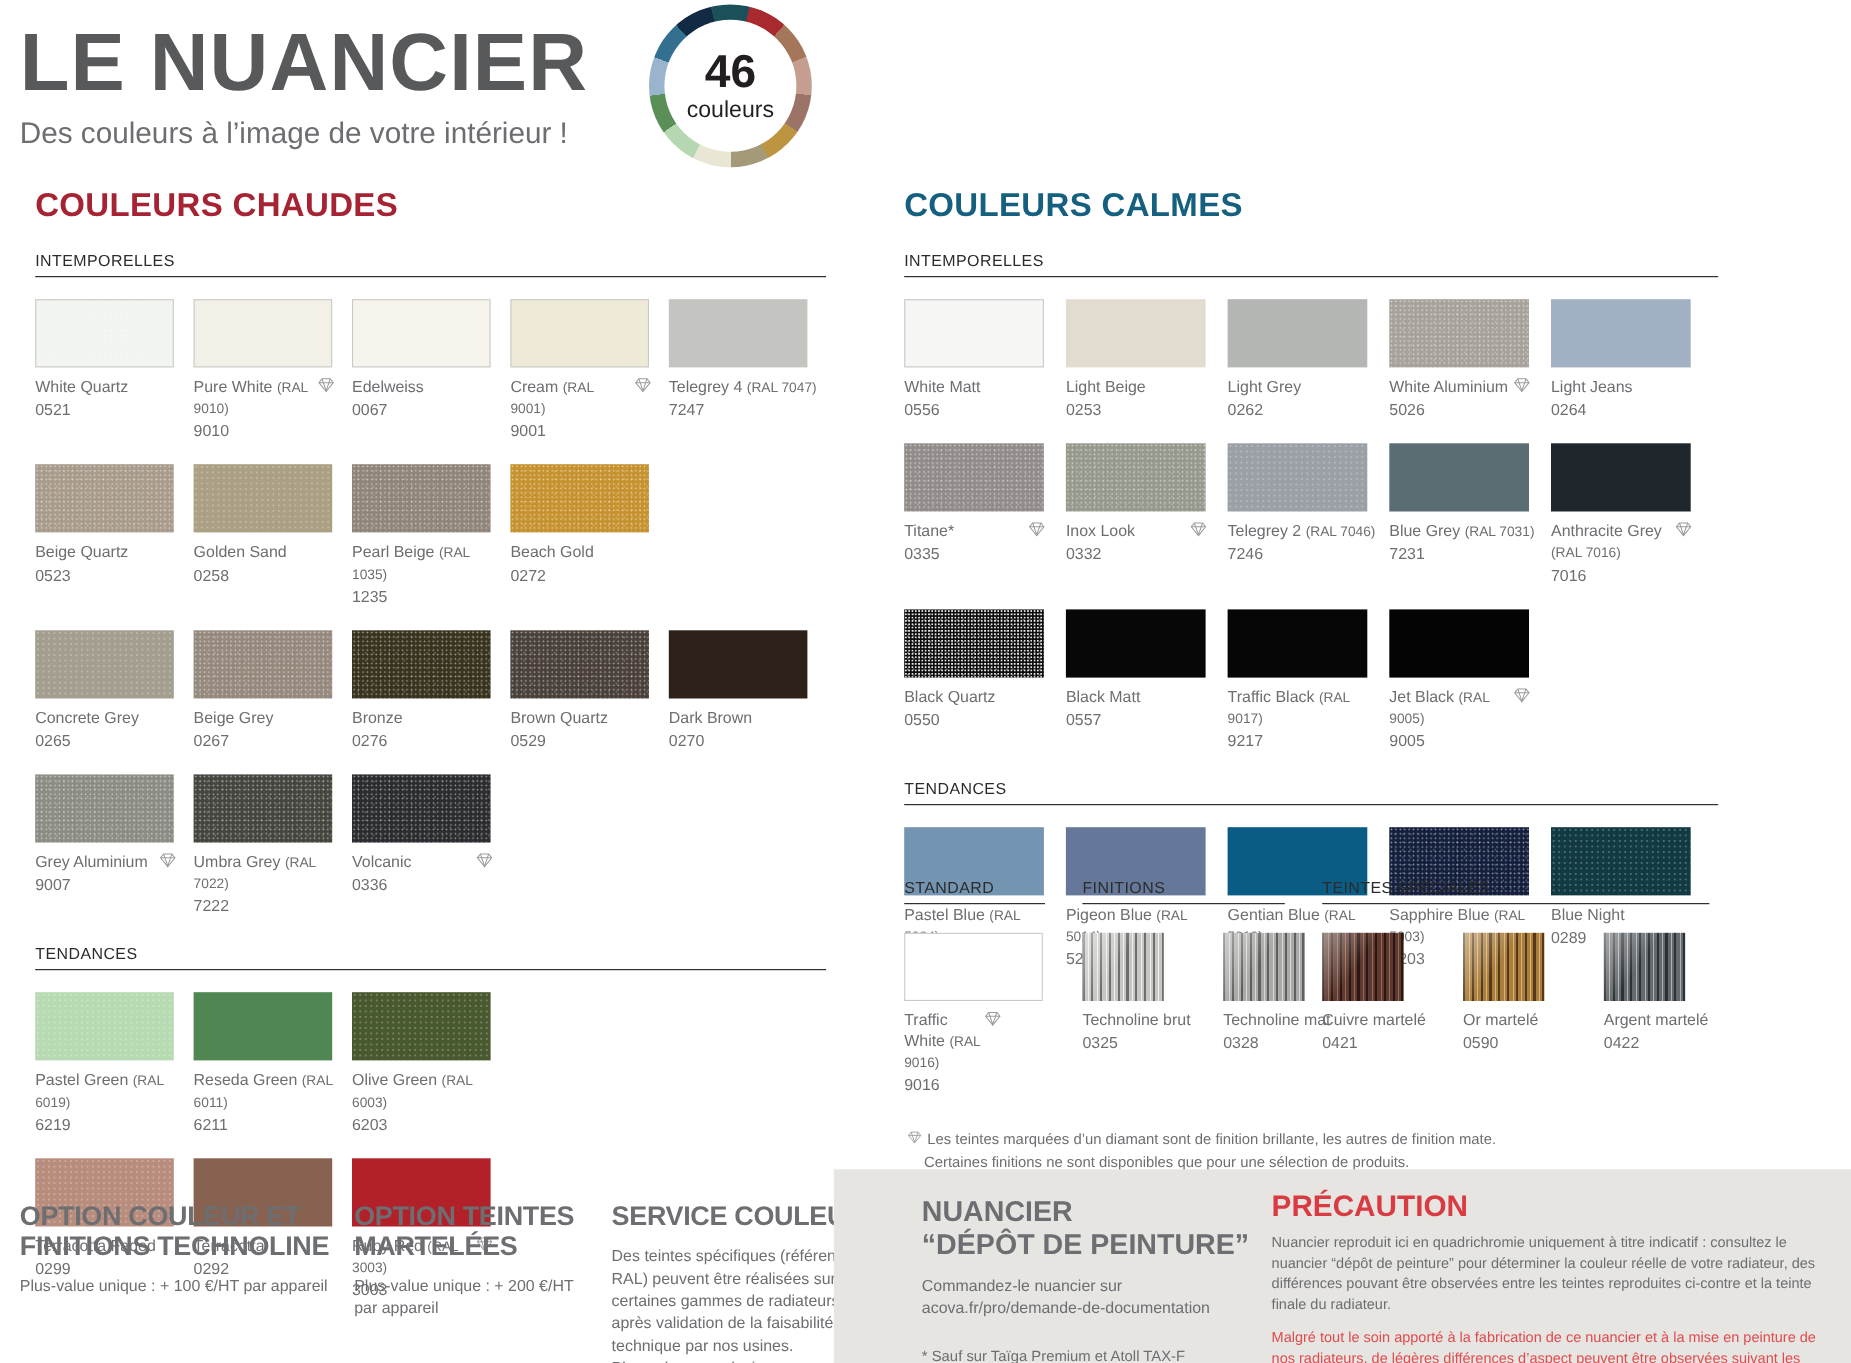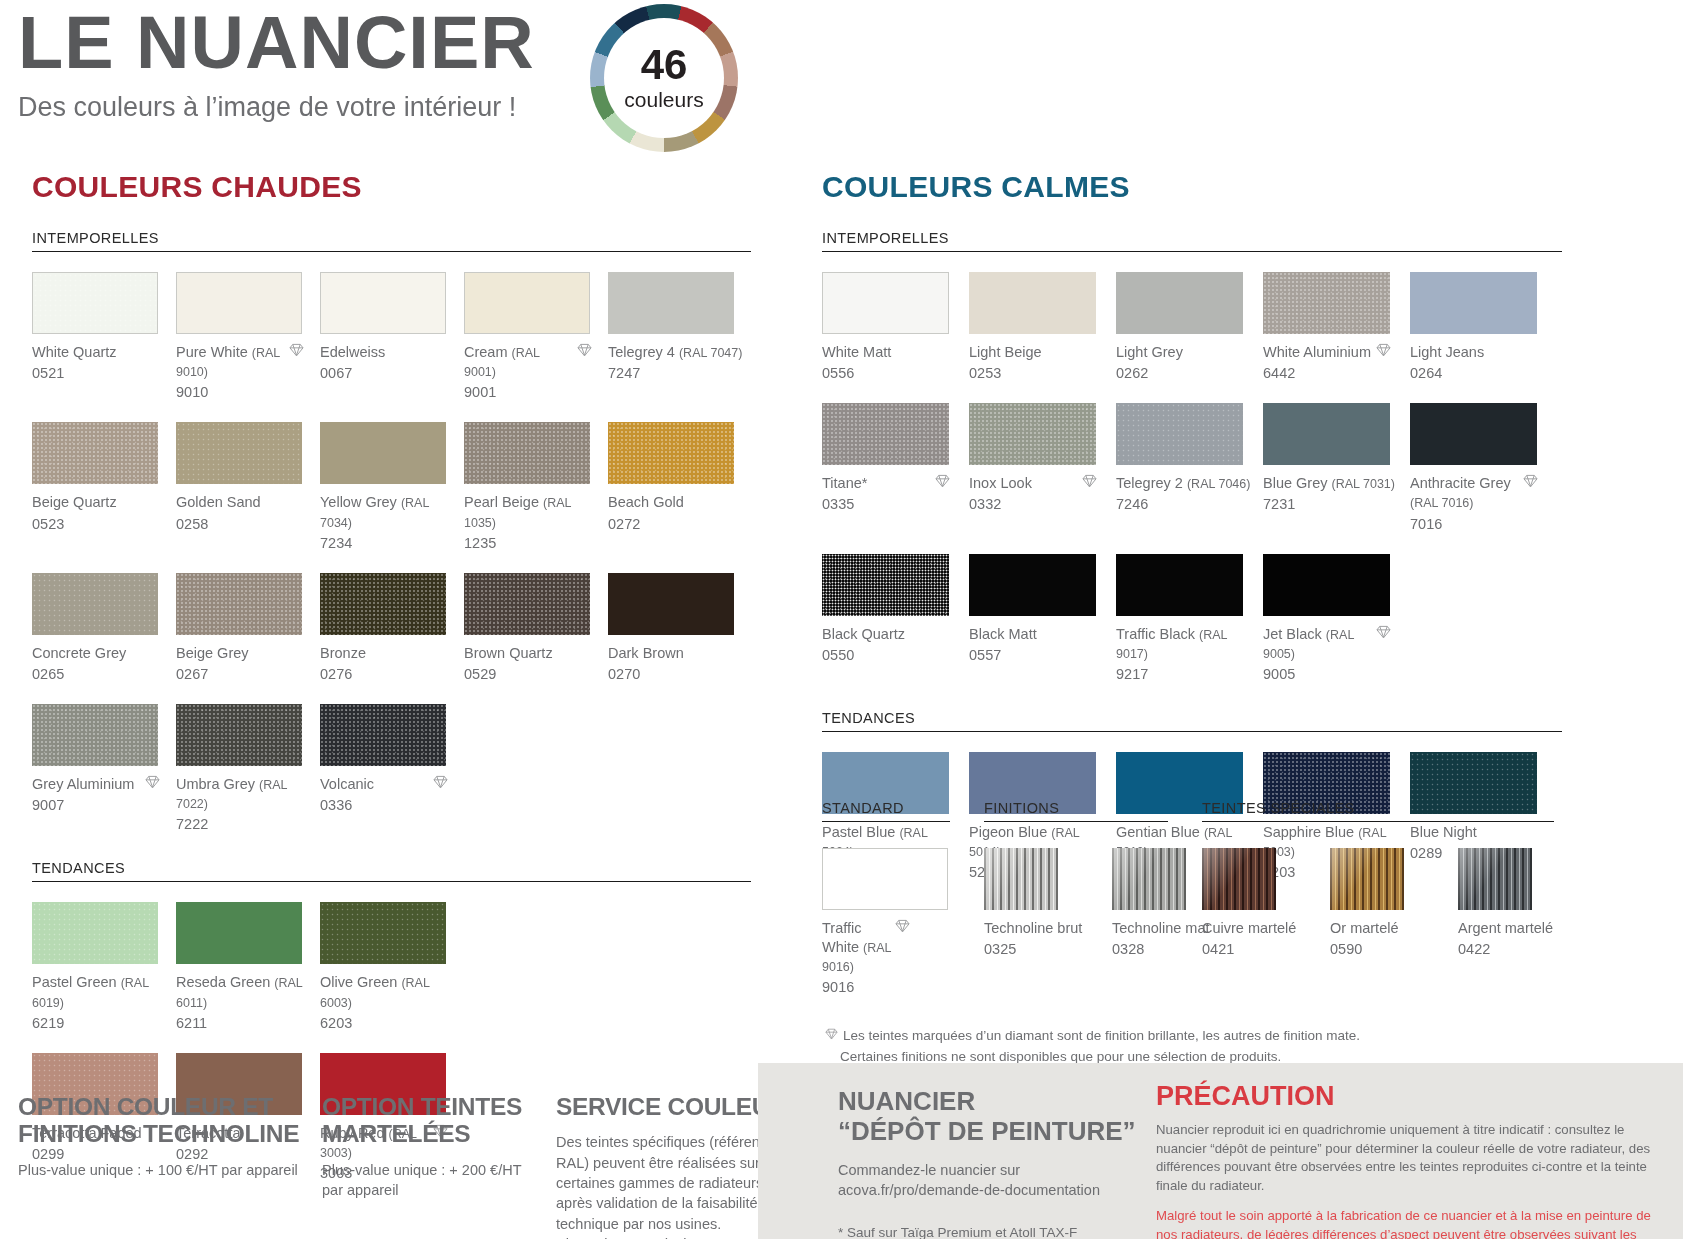--- a/index.html
+++ b/index.html
@@ -1,20 +1,20 @@
 <!DOCTYPE html>
 <html><head>
 <meta charset="utf-8">
 <style>
   html,body{margin:0;padding:0;background:#ffffff;}
   .page{position:relative;width:1683px;height:1239px;overflow:hidden;background:#fff;
         font-family:"Liberation Sans",sans-serif;color:#6d6e71;}
 
   
-  .brand{position:absolute;left:18px;top:6px;}
+  .brand{position:absolute;left:18px;top:20px;}
   .brand h1{margin:0;font-size:74px;font-weight:bold;color:#58595b;letter-spacing:1px;line-height:1;}
   .brand .sub{margin-top:12px;font-size:27px;color:#6d6e71;}
 
   .badge{position:absolute;left:590px;top:4px;width:148px;height:148px;}
   .ring{width:100%;height:100%;border-radius:50%;position:relative;}
   .ring-in{position:absolute;inset:14px;background:#fff;border-radius:50%;
            display:flex;flex-direction:column;justify-content:center;text-align:center;}
   .bnum{font-size:42px;font-weight:bold;color:#231f20;line-height:1;}
   .blab{font-size:21px;color:#231f20;margin-top:2px;}
 
@@ -187,29 +187,20 @@
           <div class="cell">
             <div class="sw sp-soft" style="background-color: rgb(171, 160, 131);"></div>
             <div class="lbl">
               <div class="l1">
                 <span class="txt">Golden Sand</span>
               </div>
               <span class="code">0258</span>
             </div>
           </div>
           <div class="cell">
-            <div class="sw" style="background-color: rgb(166, 157, 129);"></div>
-            <div class="lbl">
-              <div class="l1">
-                <span class="txt">Yellow Grey <span class="ral">(RAL 7034)</span></span>
-              </div>
-              <span class="code">7234</span>
-            </div>
-          </div>
-          <div class="cell">
             <div class="sw sp-med" style="background-color: rgb(143, 133, 122);"></div>
             <div class="lbl">
               <div class="l1">
                 <span class="txt">Pearl Beige <span class="ral">(RAL 1035)</span></span>
               </div>
               <span class="code">1235</span>
             </div>
           </div>
           <div class="cell">
             <div class="sw sp-med" style="background-color: rgb(198, 146, 47);"></div>
@@ -422,21 +413,21 @@
                 <span class="txt">White Aluminium</span>
                 <span class="dia">
                   <svg viewBox="0 0 16 15" fill="none" stroke="#9a9b9d" stroke-width="1">
                     <path d="M4 1.5 H12 L15 5.2 L8 13.8 L1 5.2 Z"></path>
                     <path d="M1 5.2 H15"></path>
                     <path d="M5.3 5.2 L8 13.2 L10.7 5.2"></path>
                     <path d="M4 1.5 L5.3 5.2 M12 1.5 L10.7 5.2"></path>
                   </svg>
                 </span>
               </div>
-              <span class="code">6442</span>
+              <span class="code">5026</span>
             </div>
           </div>
           <div class="cell">
             <div class="sw" style="background-color: rgb(162, 176, 196);"></div>
             <div class="lbl">
               <div class="l1">
                 <span class="txt">Light Jeans</span>
               </div>
               <span class="code">0264</span>
             </div>

